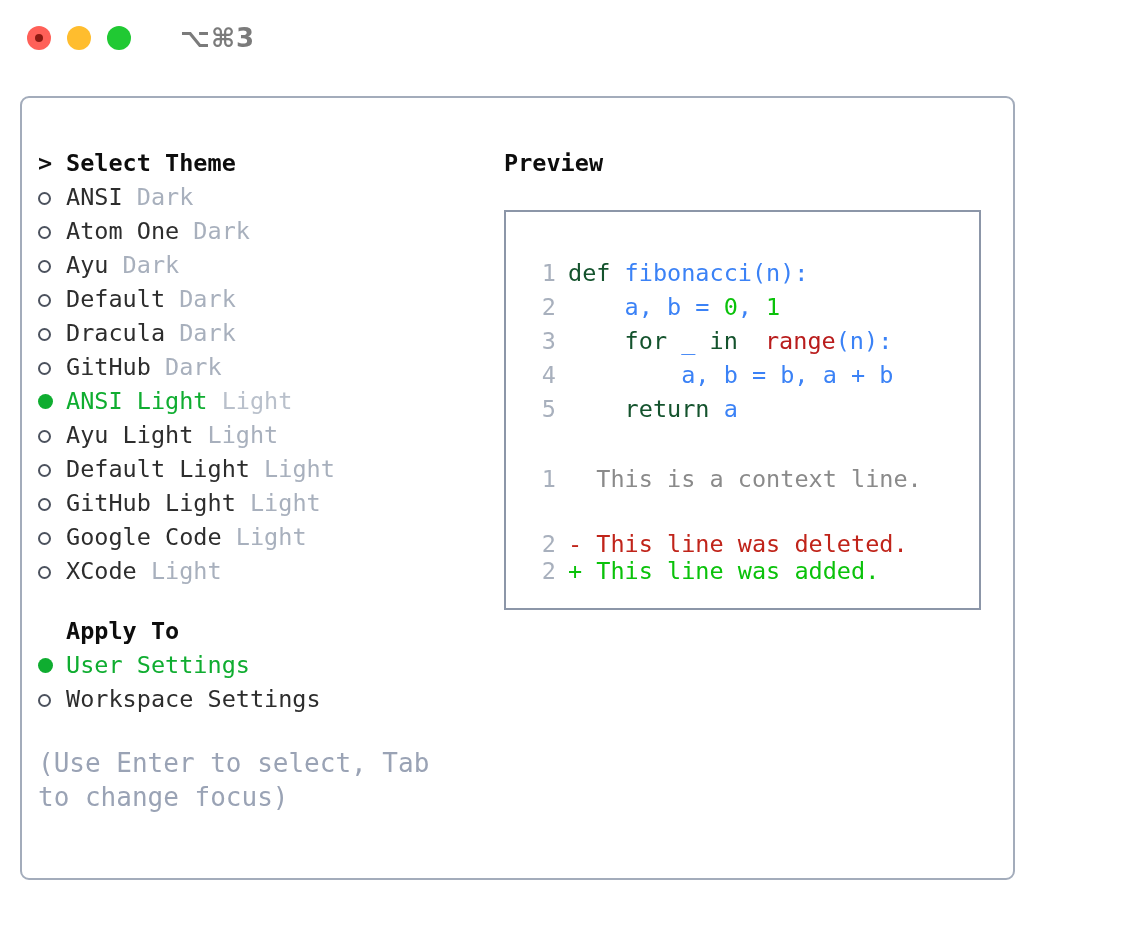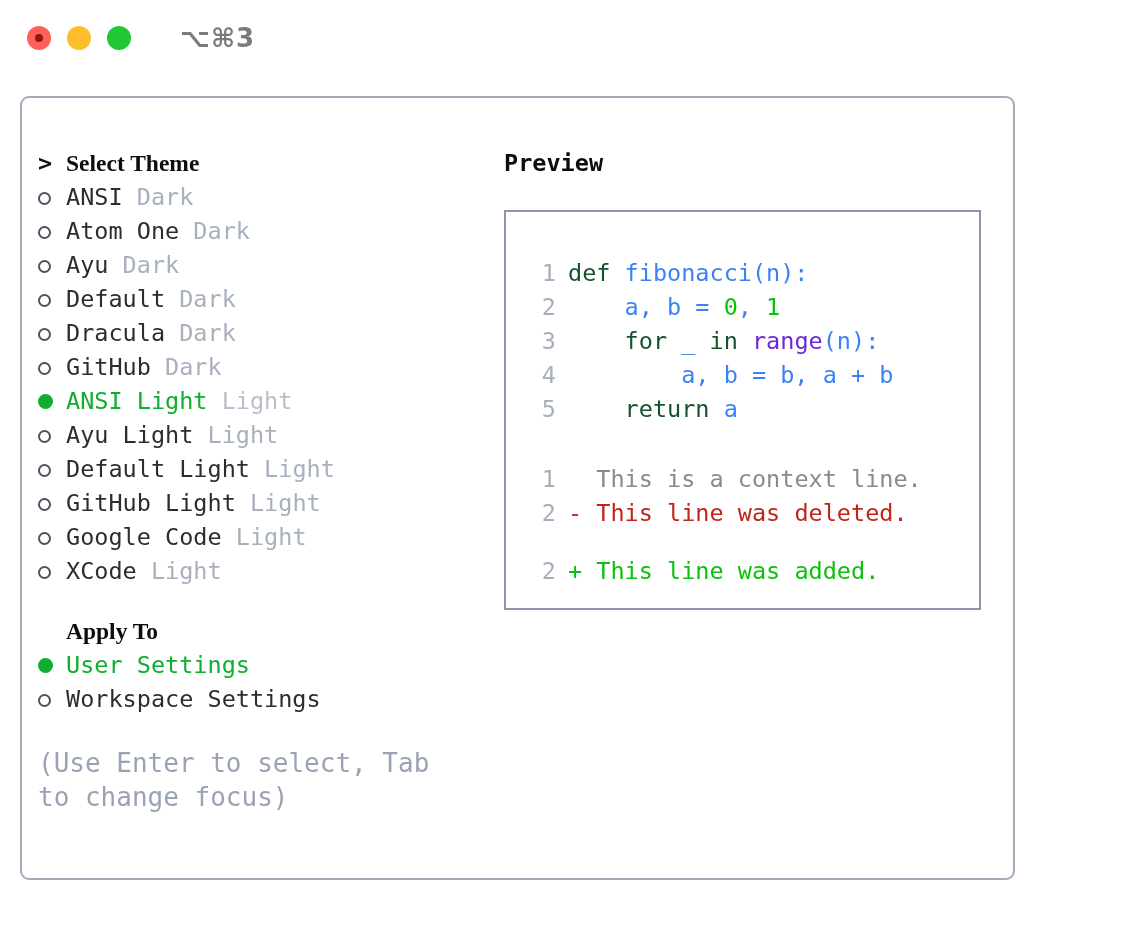--- a/index.html
+++ b/index.html
@@ -128,21 +128,20 @@
     width: 15px; height: 15px;
     border-radius: 50%;
     background: #0fad30;
     display: block;
   }
 
   .section-title {
     color: #0d0d0d;
     font-weight: 700;
     font-size: 23.5px;
-    font-family: Liberation Serif, serif;
   }
   .item-name { color: #2d2d2d; }
   .item-name.selected { color: #0fad30; text-align: center; }
   .item-variant { color: #a8b0bd; }
   .item-variant.selected { color: #b9c0cb; }
 
   .spacer-sm { height: 26px; }
   .spacer-md { height: 30px; }
 
   .hint {
@@ -184,27 +183,27 @@
     display: inline-block;
     width: 34px;
     flex: 0 0 34px;
     text-align: right;
     color: #a8b0bd;
     margin-right: 12px;
   }
   .code-text { white-space: pre; }
 
   .tok-keyword { color: #14532d; }
-  .tok-builtin { color: #6d28d9; }
+  .tok-builtin { color: #b91c1c; margin-left: 13px; }
   .tok-number  { color: #0ac20a; }
   .tok-plain   { color: #3b82f6; }
 
   .diff-gap { height: 36px; }
   .diff-context { color: #8a8a8a; }
-  .diff-del { color: #c0241a; }
+  .diff-del { color: #c0241a; margin-top: 31px; }
   .diff-add { color: #0ac20a; margin-top: 24px; }
 </style>
 </head>
 <body>
 
 <div id="app">
 
   <div class="titlebar">
     <div class="traffic-lights">
       <span class="dot dot-red"></span>

